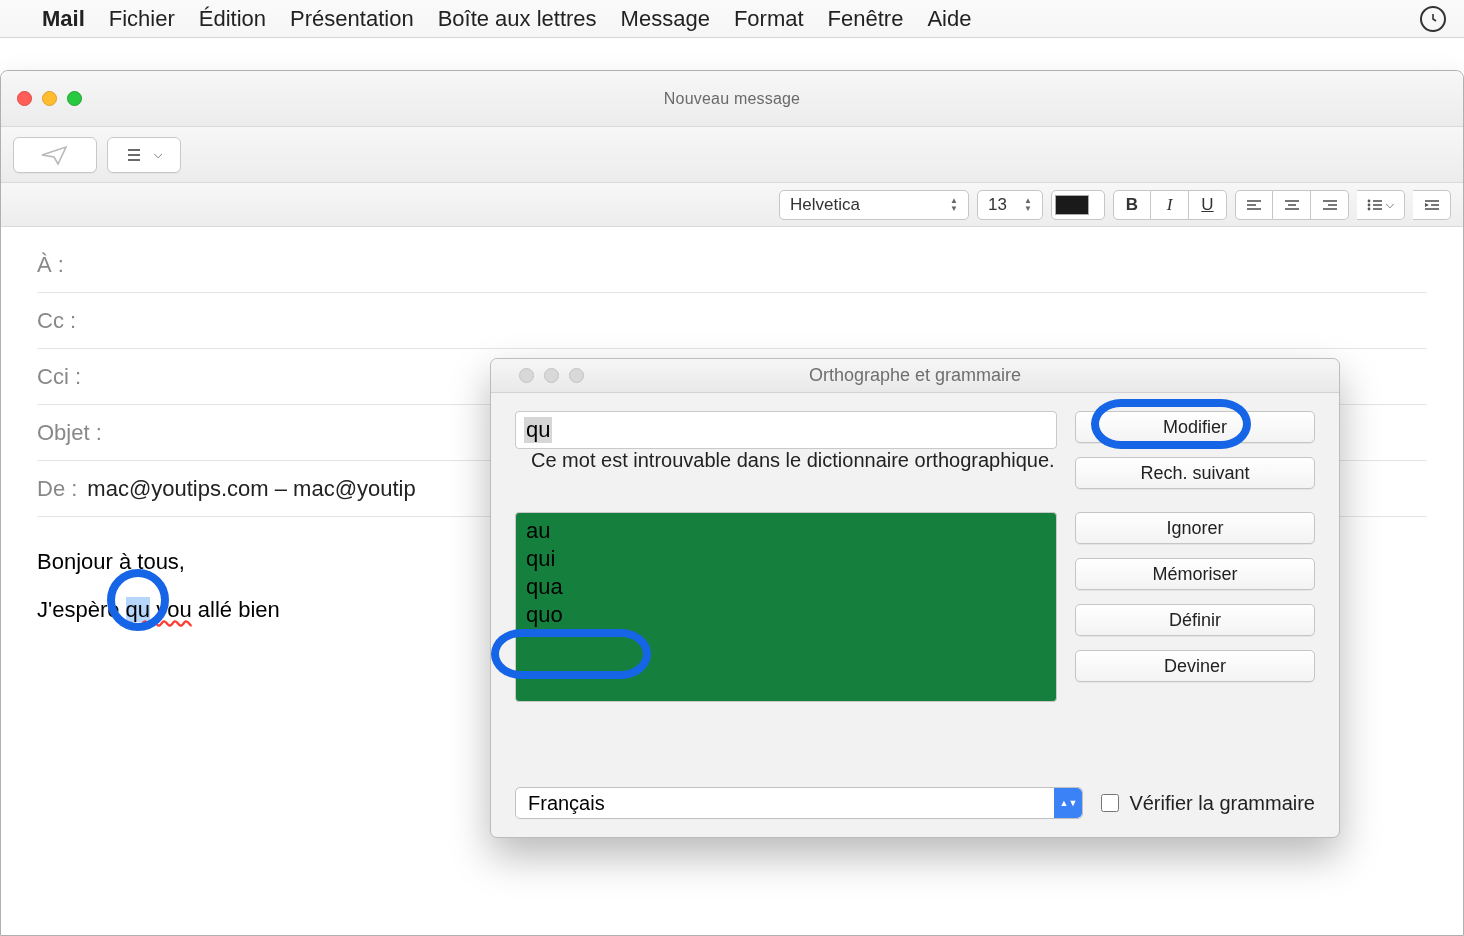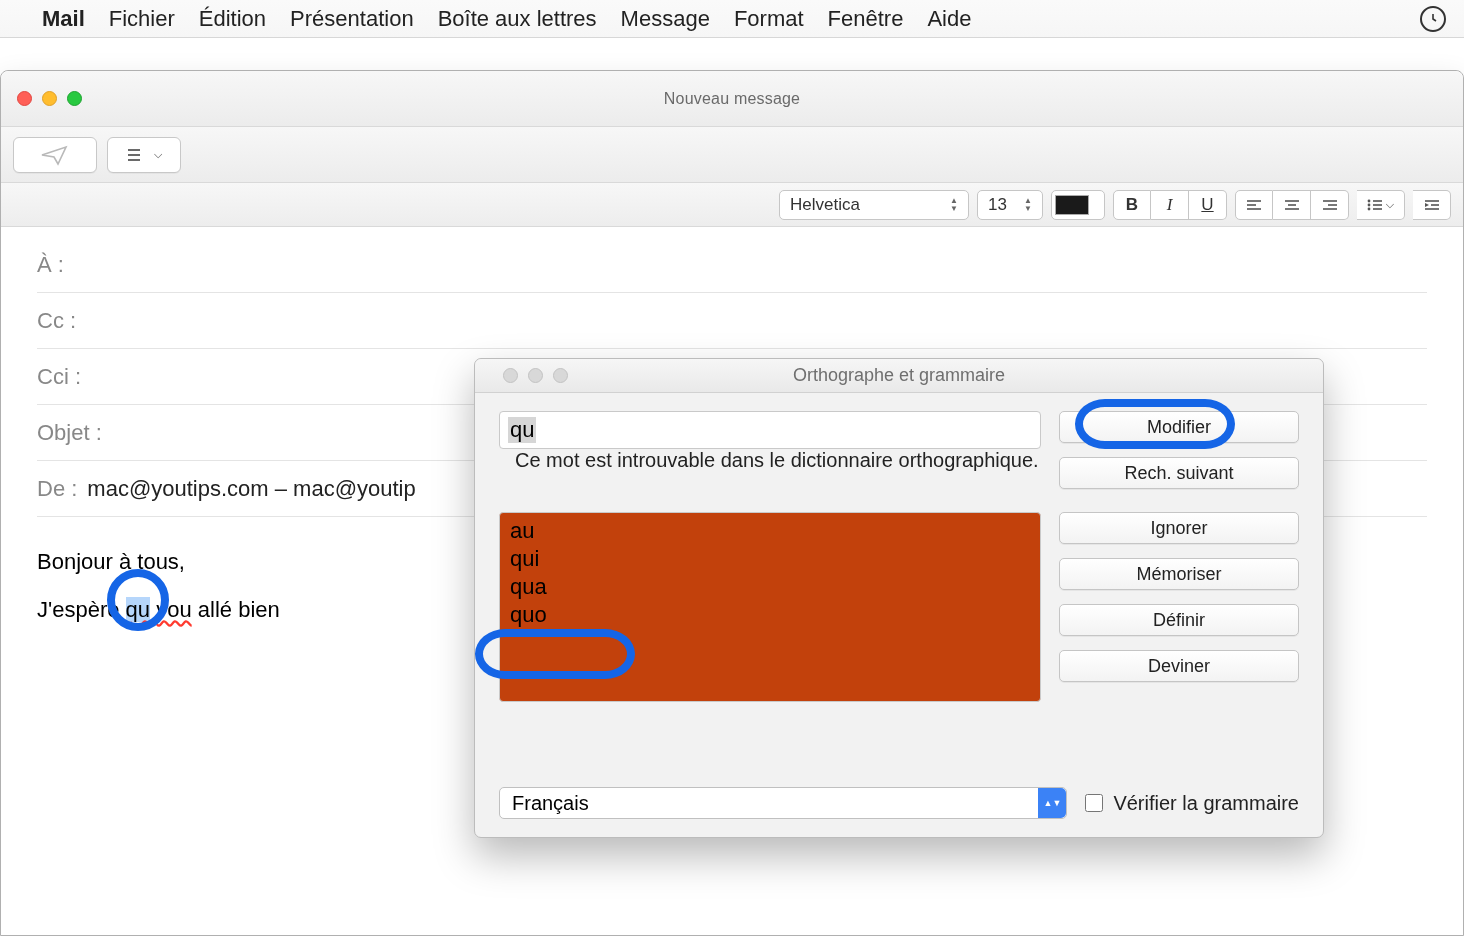--- a/index.html
+++ b/index.html
@@ -125,21 +125,21 @@
 
   
   .anno {
     position:absolute; border:8px solid #1565e6; border-radius:50%;
     pointer-events:none;
   }
 
   
   .spell-panel {
     position: absolute;
-    left: 474px; top: 358px;
+    left: 490px; top: 358px;
     width: 850px; height: 480px;
     background: #f2f2f2;
     border: 1px solid #bcbcbc;
     border-radius: 7px;
     box-shadow: 0 18px 40px rgba(0,0,0,0.28);
   }
   .sp-title {
     height: 34px;
     background: linear-gradient(#f6f6f6,#e9e9e9);
     border-bottom: 1px solid #d1d1d1;
@@ -161,21 +161,21 @@
   .sp-word .inner-sel { background:#d6d6d6; padding:0 2px;}
   .sp-btn {
     width: 240px; height: 32px;
     background: linear-gradient(#ffffff,#f3f3f3);
     border:1px solid #c5c5c5; border-radius:5px;
     font-size:18px; color:#222;
     box-shadow: 0 1px 0 rgba(0,0,0,0.05);
   }
   .sp-msg { font-size:20px; color:#222; padding-right: 260px; line-height:1.35;}
   .sp-list {
-    flex:1; border:1px solid #c9c9c9; background:#c2410c; border-radius:4px;
+    flex:1; border:1px solid #c9c9c9; background:#15803d; border-radius:4px;
     font-size:22px; color:#000; padding: 4px 0;
     height: 190px; overflow:auto;
   }
   .sp-list div { padding: 1px 10px; }
   .sp-right-col { display:flex; flex-direction:column; gap:14px; }
   .sp-bottom { display:flex; gap:18px; align-items:center;}
   .sp-lang {
     flex:1; height:32px; border:1px solid #c0c0c0; border-radius:5px;
     background:#fff; display:flex; align-items:center; justify-content:space-between;
     padding: 0 0 0 12px; font-size:20px;

